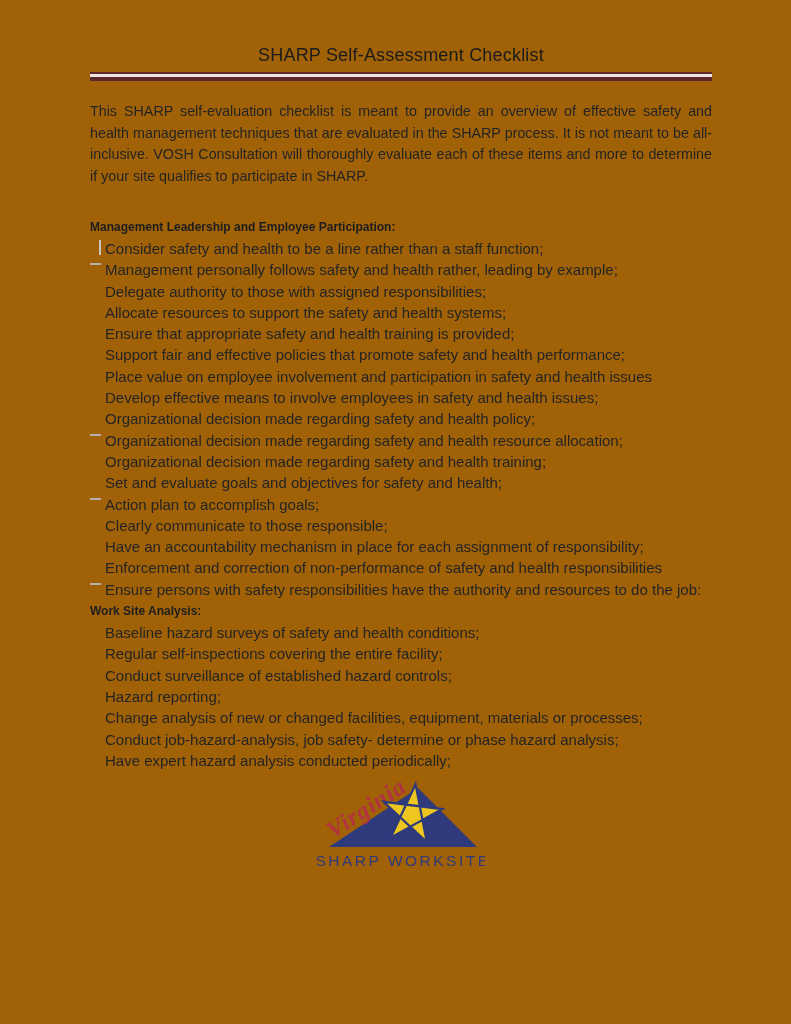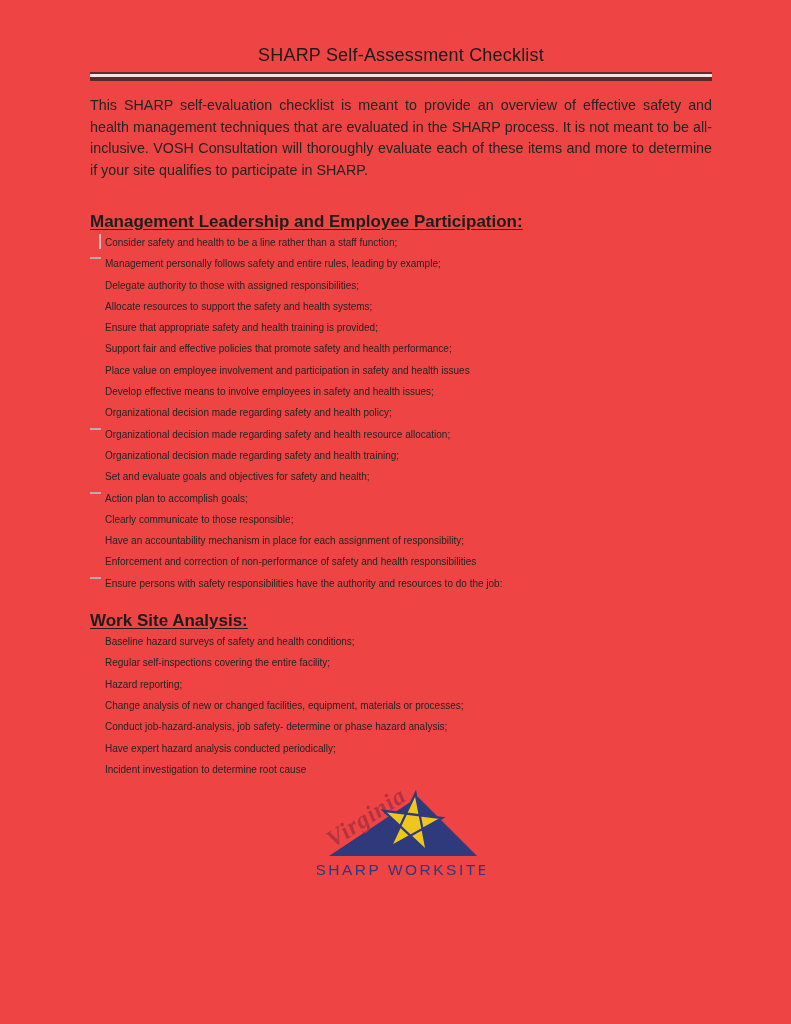--- a/index.html
+++ b/index.html
@@ -1,19 +1,19 @@
 <!DOCTYPE html>
 <html><head>
 <meta charset="utf-8">
 <style>
   html,body{margin:0;padding:0;background:#e9e9e9;}
   .page{
     position:relative;
     width:791px;height:1024px;
-    background:#ef4444;
+    background:#a16207;
     font-family:"Liberation Sans",sans-serif;
     color:#212121;
     box-sizing:border-box;
     padding:44px 79px 0 90px;
     overflow:hidden;
   }
   .doc-title{
     text-align:center;
     font-size:18px;
     line-height:22px;
@@ -22,39 +22,38 @@
     color:#1b1b1b;
   }
   .title-rule{
     margin-top:6px;
     height:3px;
     border-top:2px solid #632b2f;
     border-bottom:4px solid #5d282c;
     background:#f3e4e4;
   }
   .intro{
-    margin-top:14px;
+    margin-top:20px;
     font-size:14.3px;
     line-height:21.5px;
     text-align:justify;
     color:#242424;
   }
   .section-heading{
-    font-size:17px;
+    font-size:12px;
     font-weight:bold;
-    text-decoration:underline;
     text-underline-offset:2px;
     color:#1d1d1d;
     line-height:21px;
   }
   .sec-1 .section-heading{margin-top:30px;}
-  .sec-2 .section-heading{margin-top:16px;}
+  .sec-2 .section-heading{margin-top:1px;}
   .items{
     padding-left:15px;
-    font-size:10px;
+    font-size:15px;
     line-height:21.3px;
     color:#242424;
   }
   .item{position:relative;height:21.3px;white-space:nowrap;}
   .item.mark-dash::before{
     content:"";position:absolute;left:-15px;top:4px;
     width:11px;height:2px;background:#b6b1ad;
   }
   .item.mark-bar::before{
     content:"";position:absolute;left:-6px;top:2px;
@@ -73,21 +72,21 @@
 
   <div class="doc-title">SHARP Self-Assessment Checklist</div>
   <div class="title-rule"></div>
 
   <div class="intro">This SHARP self-evaluation checklist is meant to provide an overview of effective safety and health management techniques that are evaluated in the SHARP process. It is not meant to be all-inclusive. VOSH Consultation will thoroughly evaluate each of these items and more to determine if your site qualifies to participate in SHARP.</div>
 
   <div class="sec-1">
     <div class="section-heading">Management Leadership and Employee Participation:</div>
     <div class="items">
       <div class="item mark-bar"><span>Consider safety and health to be a line rather than a staff function;</span></div>
-      <div class="item mark-dash"><span>Management personally follows safety and entire rules, leading by example;</span></div>
+      <div class="item mark-dash"><span>Management personally follows safety and health rather, leading by example;</span></div>
       <div class="item"><span>Delegate authority to those with assigned responsibilities;</span></div>
       <div class="item"><span>Allocate resources to support the safety and health systems;</span></div>
       <div class="item"><span>Ensure that appropriate safety and health training is provided;</span></div>
       <div class="item"><span>Support fair and effective policies that promote safety and health performance;</span></div>
       <div class="item"><span>Place value on employee involvement and participation in safety and health issues</span></div>
       <div class="item"><span>Develop effective means to involve employees in safety and health issues;</span></div>
       <div class="item"><span>Organizational decision made regarding safety and health policy;</span></div>
       <div class="item mark-dash"><span>Organizational decision made regarding safety and health resource allocation;</span></div>
       <div class="item"><span>Organizational decision made regarding safety and health training;</span></div>
       <div class="item"><span>Set and evaluate goals and objectives for safety and health;</span></div>
@@ -97,25 +96,25 @@
       <div class="item"><span>Enforcement and correction of non-performance of safety and health responsibilities</span></div>
       <div class="item mark-dash"><span>Ensure persons with safety responsibilities have the authority and resources to do the job:</span></div>
     </div>
   </div>
 
   <div class="sec-2">
     <div class="section-heading">Work Site Analysis:</div>
     <div class="items">
       <div class="item"><span>Baseline hazard surveys of safety and health conditions;</span></div>
       <div class="item"><span>Regular self-inspections covering the entire facility;</span></div>
+      <div class="item"><span>Conduct surveillance of established hazard controls;</span></div>
       <div class="item"><span>Hazard reporting;</span></div>
       <div class="item"><span>Change analysis of new or changed facilities, equipment, materials or processes;</span></div>
       <div class="item"><span>Conduct job-hazard-analysis, job safety- determine or phase hazard analysis;</span></div>
       <div class="item"><span>Have expert hazard analysis conducted periodically;</span></div>
-      <div class="item"><span>Incident investigation to determine root cause</span></div>
     </div>
   </div>
 
   <div class="logo-wrap">
     <svg class="logo-svg" width="168" height="92" viewBox="0 0 168 92">
 
       <polygon points="12,66 160,66 101,7" fill="#2e3a7c"></polygon>
 
       <text x="16" y="58" transform="rotate(-33 16 58)" font-family="Liberation Serif, serif" font-style="italic" font-weight="bold" font-size="24" fill="#b13440" letter-spacing="1">Virginia</text>
 

